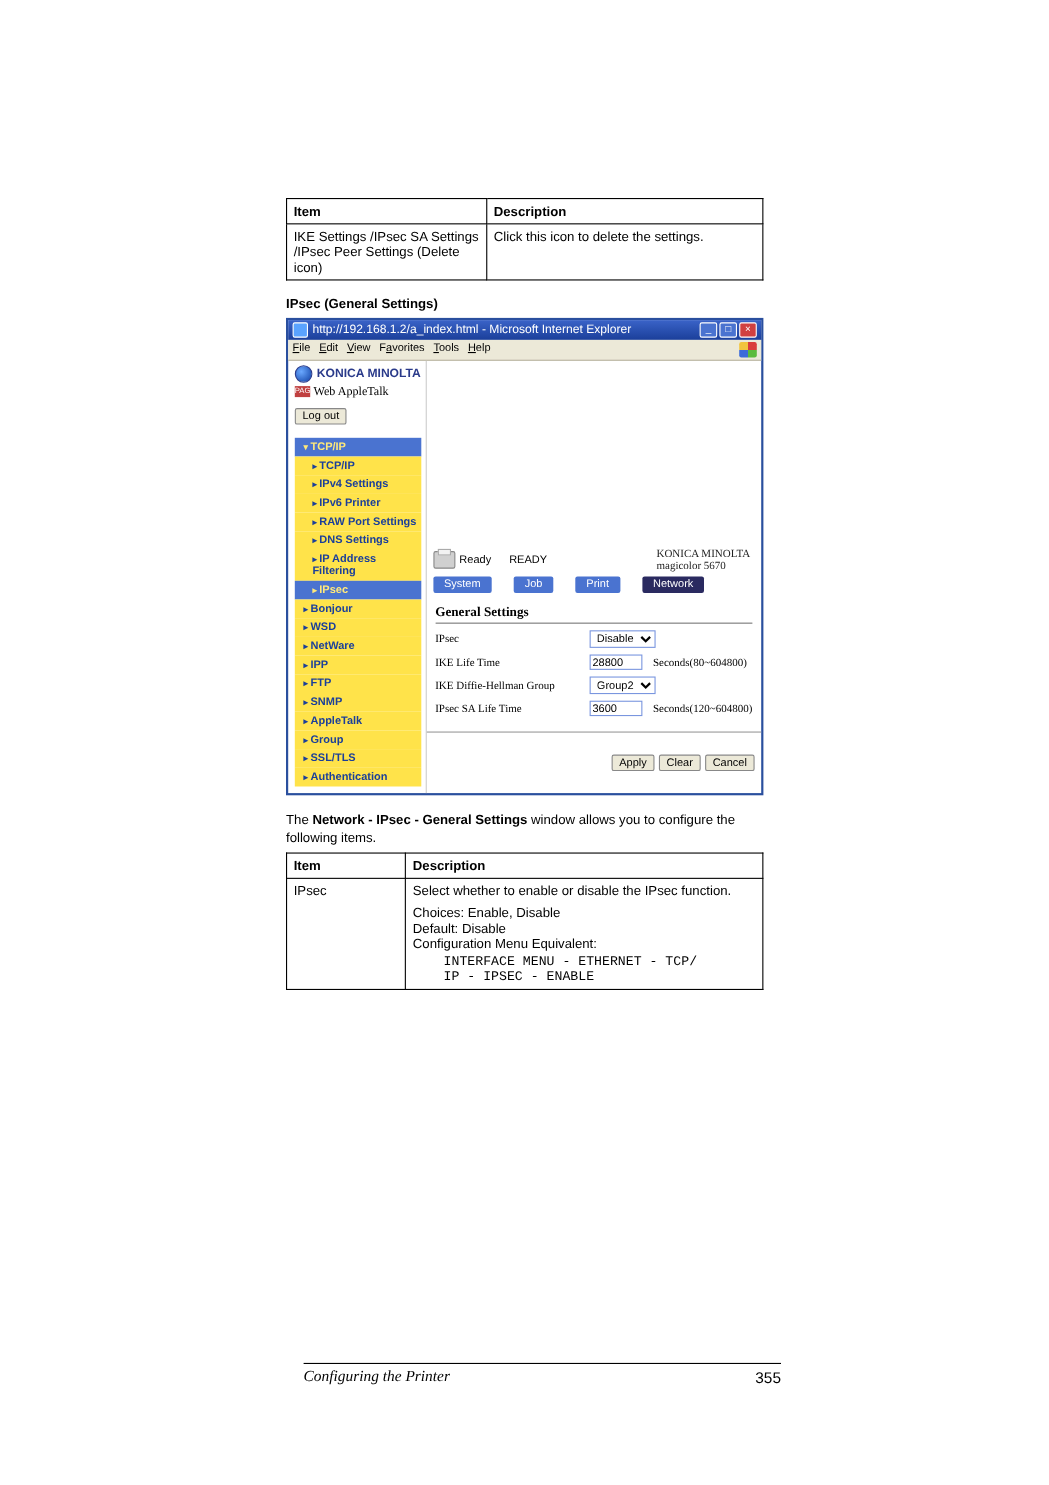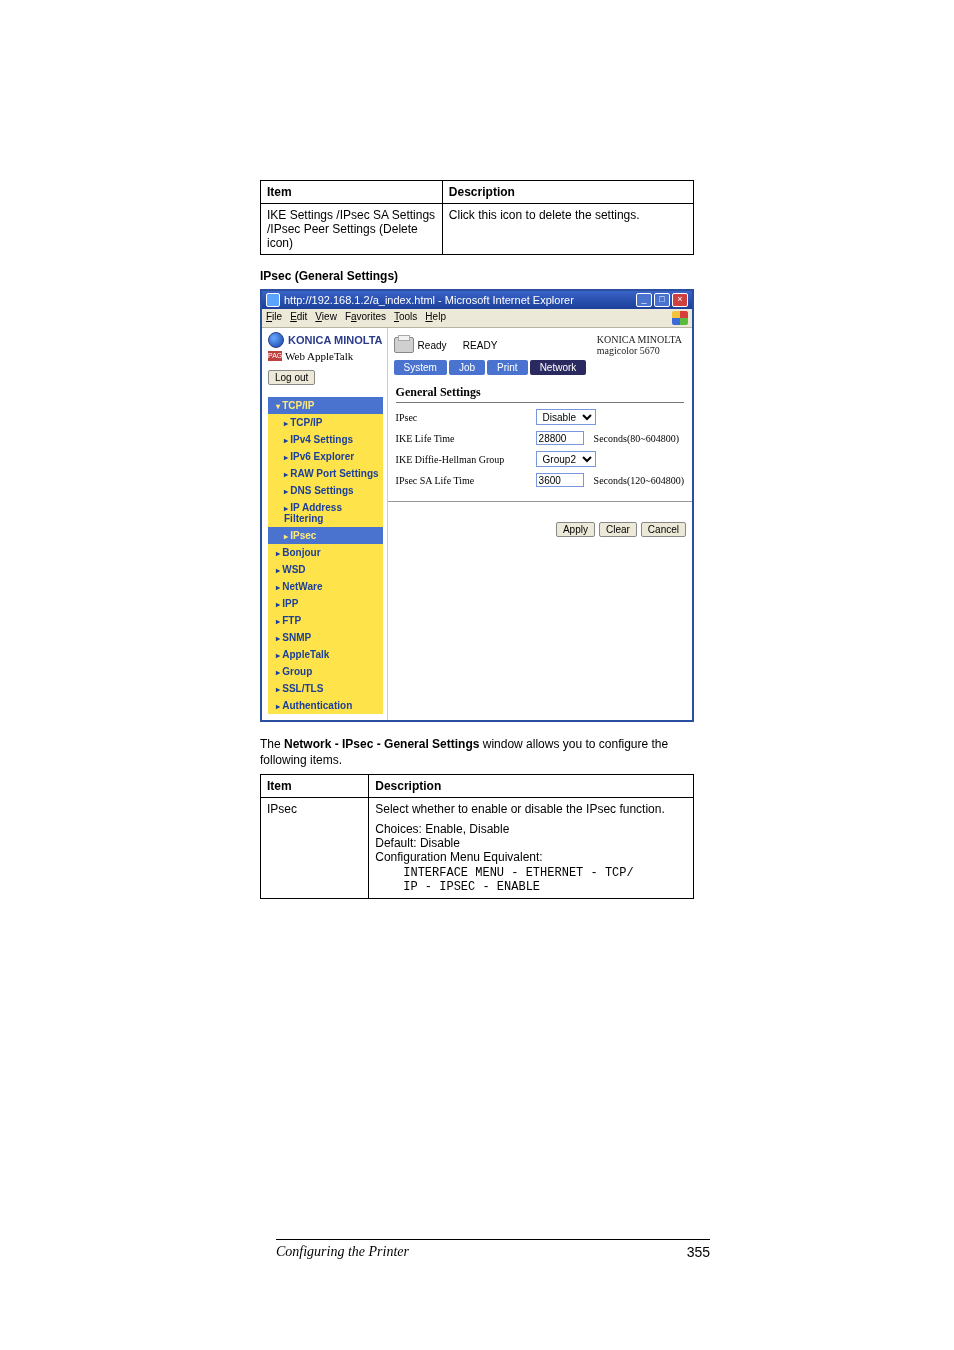--- a/index.html
+++ b/index.html
@@ -95,21 +95,21 @@
   .menubar .menus span u { text-decoration: underline; }
   .xp-flag {
     width: 16px; height: 14px;
     background:
       conic-gradient(#d93c3c 0 25%, #5bbb3c 0 50%, #3c6bd9 0 75%, #f2c43c 0 100%);
     border-radius: 2px;
   }
 
   .content-area {
     display: flex;
-    align-items: flex-start;
+    align-items: flex-end;
   }
 
   
   .leftcol {
     width: 145px;
     border-right: 1px solid #ccc;
     padding: 4px 4px 6px 6px;
     box-sizing: border-box;
   }
   .brand {
@@ -205,21 +205,21 @@
     background:#f2f2f2; border:1px solid #aaa;
   }
   .rtop .dev {
     text-align: left;
     font-size: 10px;
     color: #222;
     font-family: "Times New Roman", serif;
   }
   .tabs {
     display: flex;
-    gap: 2px;
+    gap: 20px;
     padding-left: 6px;
     margin-bottom: 6px;
   }
   .tab {
     background: #4a73d0;
     color: #fff;
     padding: 2px 10px;
     font-size: 10px;
     border-radius: 2px;
     cursor: pointer;
@@ -363,21 +363,21 @@
         <div class="subbrand">
           <span class="ps-mark">PAGE</span>
           <span>Web AppleTalk</span>
         </div>
         <button class="logout">Log out</button>
 
         <div class="nav">
           <div class="item blue open">TCP/IP</div>
           <div class="item yellow sub caret">TCP/IP</div>
           <div class="item yellow sub caret">IPv4 Settings</div>
-          <div class="item yellow sub caret">IPv6 Explorer</div>
+          <div class="item yellow sub caret">IPv6 Printer</div>
           <div class="item yellow sub caret">RAW Port Settings</div>
           <div class="item yellow sub caret">DNS Settings</div>
           <div class="item yellow sub caret">IP Address Filtering</div>
           <div class="item blue  sub caret">IPsec</div>
 
           <div class="item yellow caret">Bonjour</div>
           <div class="item yellow caret">WSD</div>
           <div class="item yellow caret">NetWare</div>
           <div class="item yellow caret">IPP</div>
           <div class="item yellow caret">FTP</div>

